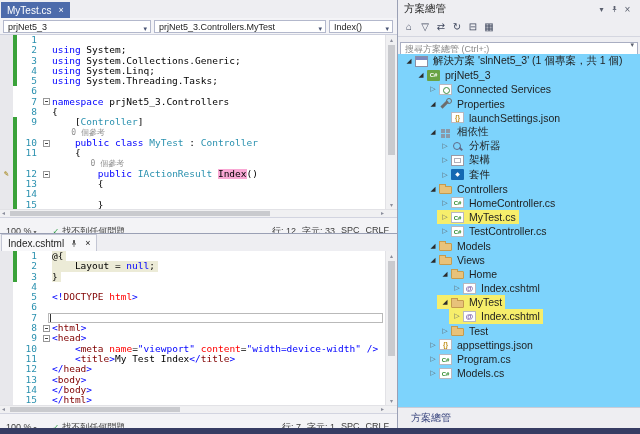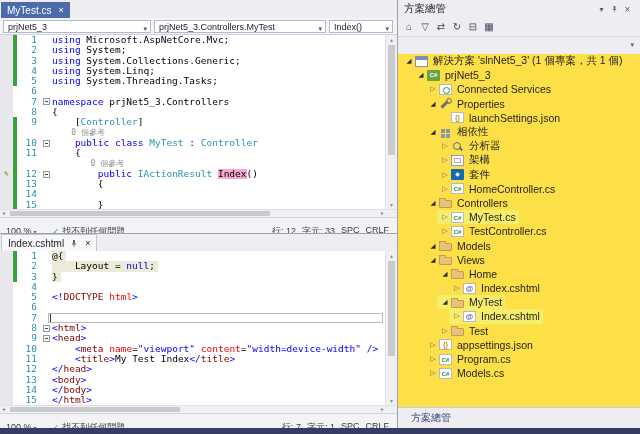--- a/index.html
+++ b/index.html
@@ -72,21 +72,21 @@
   .sehead{height:18px;display:flex;align-items:center;padding:0 6px;font-size:10.5px;color:#2b2b2b;}
   .sehead .setitle{flex:1;}
   .hwic{width:13px;text-align:center;color:#5a5f6e;font-size:8px;display:inline-flex;justify-content:center;align-items:center;}
   .setoolbar{height:18px;display:flex;align-items:center;padding:0 3px;border-bottom:1px solid #d4d6e0;}
   .tbi{width:16px;height:16px;line-height:15px;text-align:center;font-size:10px;color:#40485e;display:inline-block;}
   .sesearch{height:18px;padding:1px 2px;position:relative;box-sizing:border-box;}
   .sesearch input{width:100%;height:15px;border:1px solid #a9aec2;font-size:9px;padding:0 14px 0 4px;
     color:#333;box-sizing:border-box;background:#fff;font-family:"Liberation Sans",sans-serif;}
   .sesearch input::placeholder{color:#8a8a8a;}
   .search-chevron{position:absolute;right:6px;top:4px;font-size:7px;color:#5a5f6e;}
-  .setree{position:absolute;top:54px;left:0;right:0;bottom:20px;background:#fde047;overflow:hidden;}
+  .setree{position:absolute;top:54px;left:0;right:0;bottom:20px;background:#7dd3fc;overflow:hidden;}
   .tree-row{height:14.2px;display:flex;align-items:center;white-space:nowrap;font-size:10.5px;color:#1e1e1e;}
   .tinner{display:inline-flex;align-items:center;height:100%;padding:0 3px;}
   .tinner.hl{background:#f6ee6b;}
   .tree-arrow{width:10px;font-size:7px;text-align:center;color:#5f6367;flex:0 0 auto;}
   .tree-arrow.exp{color:#2b2b2b;font-size:6.5px;}
   .tree-label{padding-left:1px;}
   .ti{width:13px;height:11px;margin:0 4px 0 1px;position:relative;flex:0 0 auto;box-sizing:border-box;}
   .ti-folder{background:#e8c27a;border:1px solid #c59b4e;border-radius:1px;height:8px;margin-top:3px;}
   .ti-folder::before{content:"";position:absolute;top:-3px;left:-1px;width:5px;height:2px;background:#e8c27a;
     border:1px solid #c59b4e;border-bottom:none;}
@@ -131,21 +131,21 @@
           <span class="dtab-close">×</span>
         </div>
       </div>
       <div class="navrow">
         <div class="combo c1">prjNet5_3</div>
         <div class="combo c2">prjNet5_3.Controllers.MyTest</div>
         <div class="combo c3">Index()</div>
       </div>
       <div class="codewrap">
         <div class="code-area">
-            <div class="code-line"><span class="glyph"></span><span class="chgbar on"></span><span class="lnum">1</span><span class="fold"></span><span class="ltext"><span class="tok-k">using</span><span class="tok-p"> Microsoft.AspNetCore.Mvc;</span></span></div>
+            <div class="code-line"><span class="glyph"></span><span class="chgbar on"></span><span class="lnum">1</span><span class="fold"></span></div>
             <div class="code-line"><span class="glyph"></span><span class="chgbar on"></span><span class="lnum">2</span><span class="fold"></span><span class="ltext"><span class="tok-k">using</span><span class="tok-p"> System;</span></span></div>
             <div class="code-line"><span class="glyph"></span><span class="chgbar on"></span><span class="lnum">3</span><span class="fold"></span><span class="ltext"><span class="tok-k">using</span><span class="tok-p"> System.Collections.Generic;</span></span></div>
             <div class="code-line"><span class="glyph"></span><span class="chgbar on"></span><span class="lnum">4</span><span class="fold"></span><span class="ltext"><span class="tok-k">using</span><span class="tok-p"> System.Linq;</span></span></div>
             <div class="code-line"><span class="glyph"></span><span class="chgbar on"></span><span class="lnum">5</span><span class="fold"></span><span class="ltext"><span class="tok-k">using</span><span class="tok-p"> System.Threading.Tasks;</span></span></div>
             <div class="code-line"><span class="glyph"></span><span class="chgbar"></span><span class="lnum">6</span><span class="fold"></span><span class="ltext"></span></div>
             <div class="code-line"><span class="glyph"></span><span class="chgbar"></span><span class="lnum">7</span><span class="fold"><span class="foldbox"></span></span><span class="ltext"><span class="tok-k">namespace</span><span class="tok-p"> prjNet5_3.Controllers</span></span></div>
             <div class="code-line"><span class="glyph"></span><span class="chgbar"></span><span class="lnum">8</span><span class="fold"></span><span class="ltext"><span class="tok-p">{</span></span></div>
             <div class="code-line"><span class="glyph"></span><span class="chgbar on"></span><span class="lnum">9</span><span class="fold"></span><span class="ltext"><span class="tok-p">    [</span><span class="tok-ty">Controller</span><span class="tok-p">]</span></span></div>
             <div class="code-line codelens"><span class="glyph"></span><span class="chgbar on"></span><span class="lnum"></span><span class="fold"></span><span class="ltext"><span class="tok-cl">    0 個參考</span></span></div>
             <div class="code-line"><span class="glyph"></span><span class="chgbar on"></span><span class="lnum">10</span><span class="fold"><span class="foldbox"></span></span><span class="ltext"><span class="tok-p">    </span><span class="tok-k">public</span><span class="tok-k"> class</span><span class="tok-ty"> MyTest</span><span class="tok-p"> : </span><span class="tok-ty">Controller</span></span></div>
@@ -264,20 +264,21 @@
     </div>
     <div class="setoolbar" id="setoolbar">
         <span class="tbi">⌂</span>
         <span class="tbi">▽</span>
         <span class="tbi">⇄</span>
         <span class="tbi">↻</span>
         <span class="tbi">⊟</span>
         <span class="tbi">▦</span>
       </div>
     <div class="sesearch">
+      <input type="text" placeholder="搜尋方案總管 (Ctrl+;)" style="">
       <span class="search-chevron">▾</span>
     </div>
     <div class="setree">
         <div class="tree-row" style="padding-left: 3px;">
           <span class="tinner">
             <span class="tree-arrow exp">◢</span>
             <span class="ti ti-sln"></span>
             <span class="tree-label">解決方案 'slnNet5_3' (1 個專案，共 1 個)</span>
           </span>
         </div>
@@ -330,32 +331,32 @@
             <span class="tree-label">架構</span>
           </span>
         </div>
         <div class="tree-row" style="padding-left: 39px;">
           <span class="tinner">
             <span class="tree-arrow col">▷</span>
             <span class="ti ti-package"></span>
             <span class="tree-label">套件</span>
           </span>
         </div>
+        <div class="tree-row" style="padding-left: 27px;">
+          <span class="tinner">
+            <span class="tree-arrow exp">◢</span>
+            <span class="ti ti-folder"></span>
+            <span class="tree-label">Controllers</span>
+          </span>
+        </div>
         <div class="tree-row" style="padding-left: 39px;">
           <span class="tinner">
             <span class="tree-arrow col">▷</span>
             <span class="ti ti-cs"></span>
             <span class="tree-label">HomeController.cs</span>
-          </span>
-        </div>
-        <div class="tree-row" style="padding-left: 27px;">
-          <span class="tinner">
-            <span class="tree-arrow exp">◢</span>
-            <span class="ti ti-folder"></span>
-            <span class="tree-label">Controllers</span>
           </span>
         </div>
         <div class="tree-row" style="padding-left: 39px;">
           <span class="tinner hl">
             <span class="tree-arrow col">▷</span>
             <span class="ti ti-cs"></span>
             <span class="tree-label">MyTest.cs</span>
           </span>
         </div>
         <div class="tree-row" style="padding-left: 39px;">

